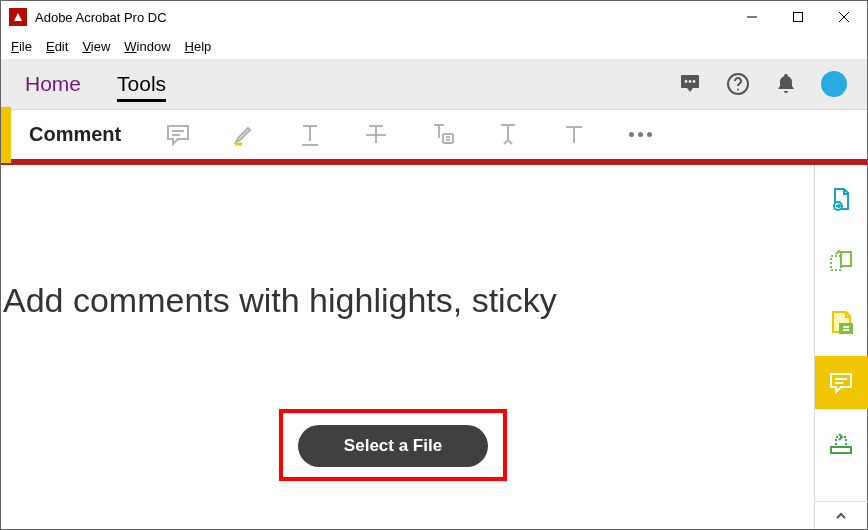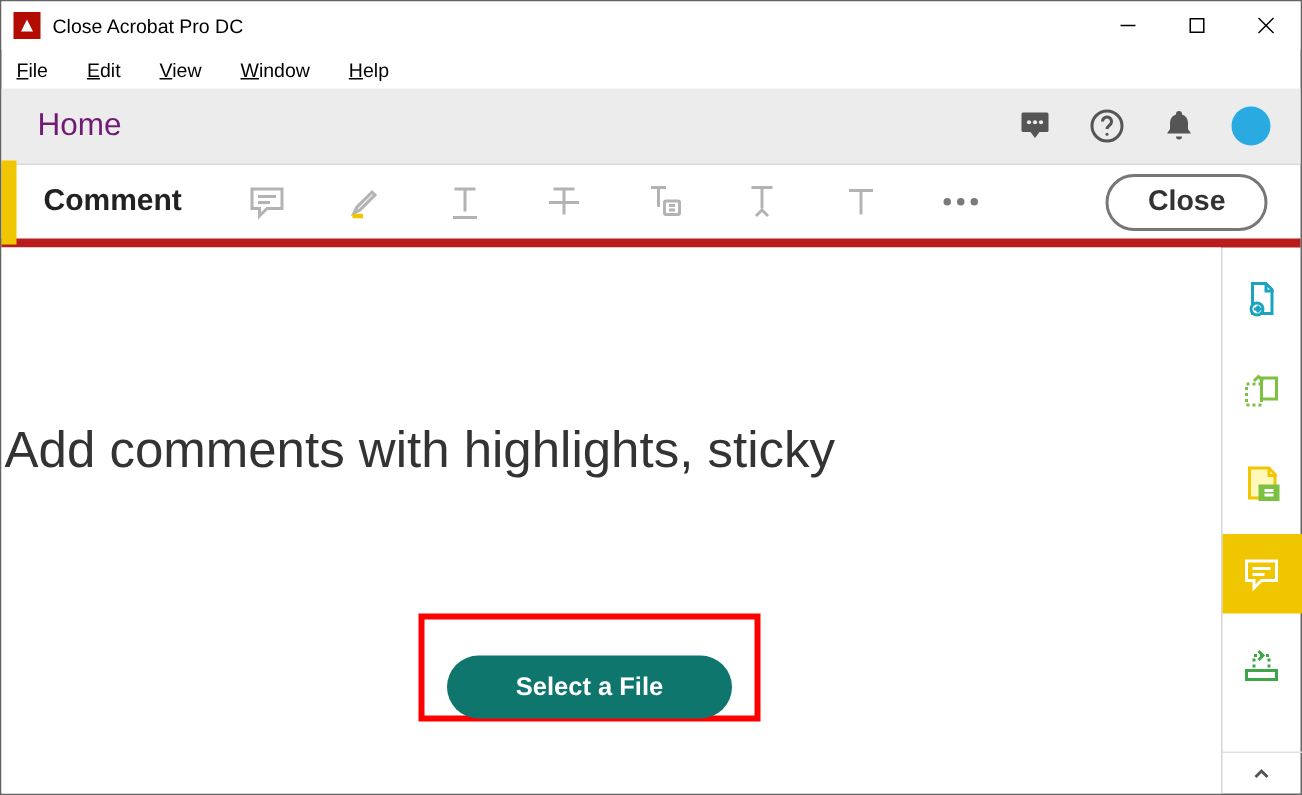--- a/index.html
+++ b/index.html
@@ -48,21 +48,21 @@
     display: flex; align-items:center; justify-content:center;
     color:#000;
   }
   .win-btn svg { width:12px; height:12px; stroke:#000; stroke-width:1; fill:none; }
   .win-btn.close svg { width:14px; height:14px; }
   
   .menubar {
     height: 26px;
     display:flex;
     align-items:center;
-    gap: 26px;
+    gap: 14px;
     padding: 0 10px;
     font-size: 13px;
     color:#000;
   }
   .menubar .menu-item span.ul { text-decoration: underline; }
   
   .navbar {
     height: 50px;
     background: #ececec;
     display:flex;
@@ -181,24 +181,24 @@
     white-space:nowrap;
   }
   .highlight-box{
     position:absolute;
     left:278px; top:244px;
     width:228px; height:72px;
     border:4px solid #ff0000;
   }
   .select-file-btn{
     position:absolute;
-    left:297px; top:272px;
+    left:297px; top:260px;
     width:190px; height:42px;
     border-radius:21px;
-    background:#0f766e;
+    background:#404040;
     color:#fff;
     display:flex;align-items:center;justify-content:center;
     font-size:17px;
     font-weight:700;
   }
   
   .right-sidebar{
     width:53px;
     border-left:1px solid #d6d6d6;
     display:flex;
@@ -223,21 +223,21 @@
   }
   .chevron-up svg{width:14px;height:14px;stroke:#555;stroke-width:2;fill:none;}
 </style>
 </head>
 <body>
 
 <div class="window">
 
   <div class="titlebar">
     <div class="app-icon"></div>
-    <div class="title">Close Acrobat Pro DC</div>
+    <div class="title">Adobe Acrobat Pro DC</div>
     <div class="spacer"></div>
     <div class="win-btn">
       <svg viewBox="0 0 12 12">
           <line x1="1" y1="6" x2="11" y2="6"></line>
         </svg>
     </div>
     <div class="win-btn">
       <svg viewBox="0 0 12 12">
           <rect x="1.5" y="1.5" width="9" height="9"></rect>
         </svg>
@@ -253,20 +253,21 @@
   <div class="menubar">
     <div class="menu-item"><span class="ul">F</span>ile</div>
     <div class="menu-item"><span class="ul">E</span>dit</div>
     <div class="menu-item"><span class="ul">V</span>iew</div>
     <div class="menu-item"><span class="ul">W</span>indow</div>
     <div class="menu-item"><span class="ul">H</span>elp</div>
   </div>
 
   <div class="navbar">
     <div class="tab">Home</div>
+    <div class="tab active">Tools</div>
     <div class="spacer"></div>
     <div class="nav-icon">
       <svg viewBox="0 0 24 24" fill="#555">
           <path d="M4 3h16a1 1 0 0 1 1 1v11a1 1 0 0 1-1 1h-5l-3 4-3-4H4a1 1 0 0 1-1-1V4a1 1 0 0 1 1-1z"></path>
           <circle cx="8" cy="9.5" r="1.4" fill="#ececec"></circle>
           <circle cx="12" cy="9.5" r="1.4" fill="#ececec"></circle>
           <circle cx="16" cy="9.5" r="1.4" fill="#ececec"></circle>
         </svg>
     </div>
     <div class="nav-icon">
@@ -333,21 +334,20 @@
           <path d="M5 5h16M13 5v16"></path>
         </svg>
     </div>
     <div class="more-dots">
       <span></span>
         <span></span>
         <span></span>
     </div>
 
     <div class="spacer"></div>
-    <div class="close-btn">Close</div>
   </div>
 
   <div class="content-row">
     <div class="main-pane">
       <div class="headline">Add comments with highlights, sticky</div>
       <div class="highlight-box"></div>
       <div class="select-file-btn">Select a File</div>
     </div>
 
     <div class="right-sidebar">

